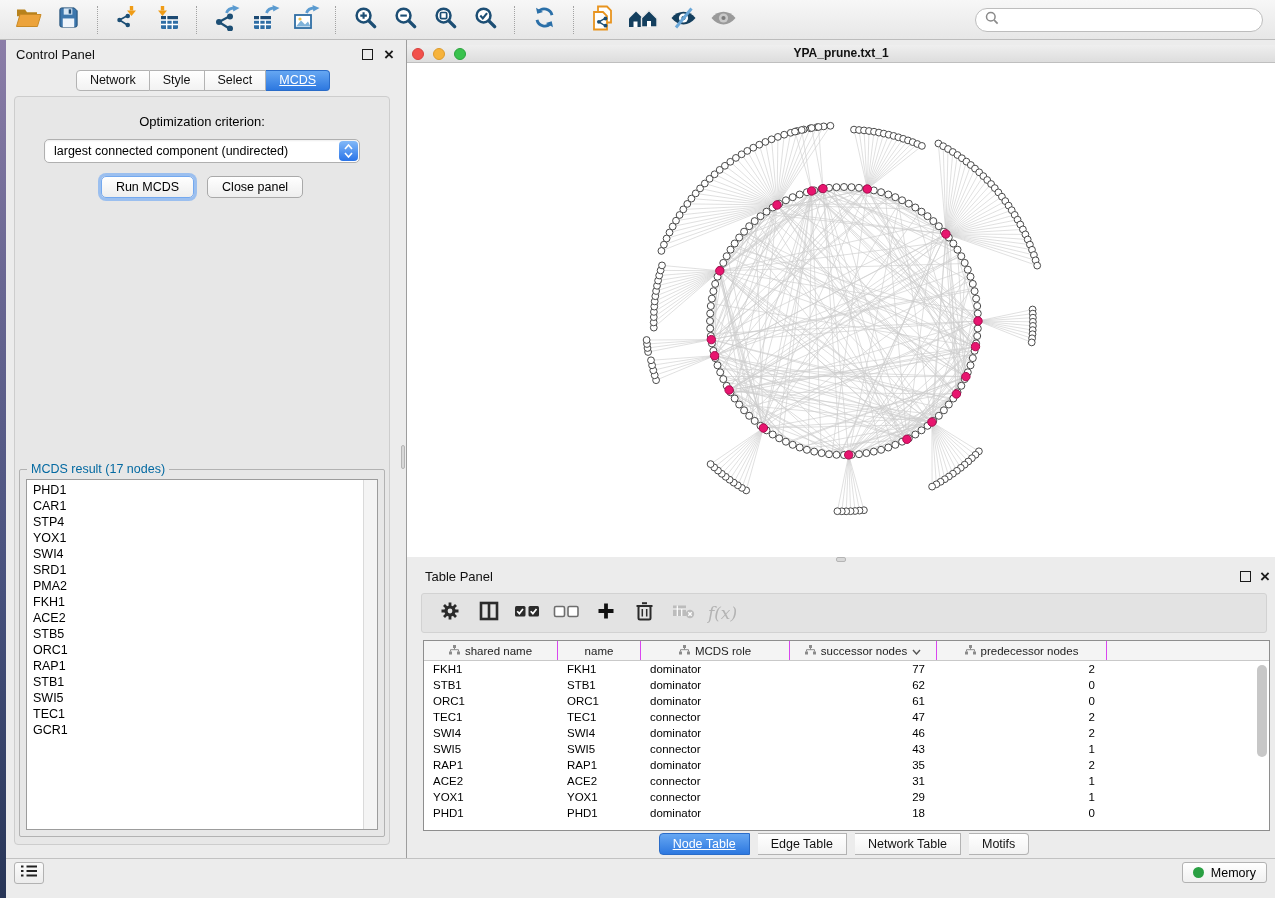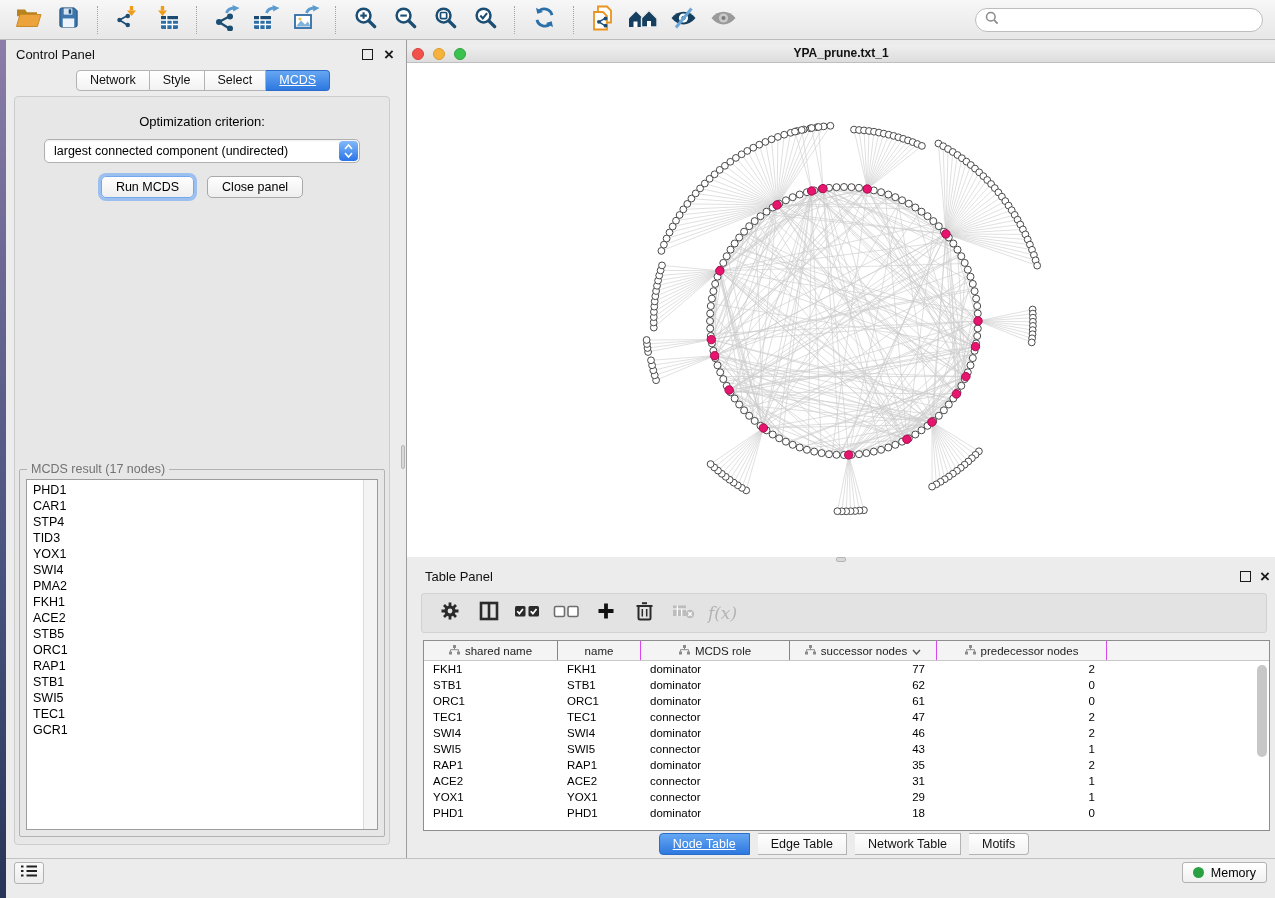--- a/index.html
+++ b/index.html
@@ -46,21 +46,21 @@
     position:relative;box-shadow:inset 0 1px 2px rgba(0,0,0,.07);box-sizing:border-box;}
   .mac-select .val{position:absolute;left:9px;top:4px;font-size:12.5px;color:#000;white-space:nowrap;}
   .mac-select .stepper{position:absolute;right:1px;top:1px;width:19px;height:20px;border-radius:4px;
     background:linear-gradient(#82b9f8,#2a74e8);display:flex;flex-direction:column;align-items:center;justify-content:center;gap:2px;}
   .btn-row{margin-top:13px;display:flex;justify-content:center;gap:13px;}
   .mac-btn{height:22px;padding:0 14px;background:linear-gradient(#ffffff,#eeeeee);border:1px solid #a9a9a9;
     border-radius:5px;font-size:12.5px;line-height:20px;color:#000;box-sizing:border-box;}
   .mac-btn.focus{box-shadow:0 0 0 3px rgba(105,165,245,.6);border-color:#74a9ef;}
 
   .groupbox{position:absolute;left:4px;top:372px;width:364px;height:366px;border:1px solid #b2b2b2;border-radius:2px;}
-  .gb-title{position:absolute;top:-8px;left:7px;background:#e7e7e7;padding:0 4px;font-size:12.5px;color:#737373;}
+  .gb-title{position:absolute;top:-8px;left:7px;background:#e7e7e7;padding:0 4px;font-size:12.5px;color:#0369a1;}
   .gb-list{position:absolute;left:6px;right:6px;top:9px;bottom:6px;background:#fff;border:1px solid #9c9c9c;overflow:hidden;}
   .gb-scroll{position:absolute;right:0;top:0;bottom:0;width:13px;background:#f4f4f4;border-left:1px solid #dadada;}
   .mcds-item{font-size:12.5px;line-height:16px;padding-left:6px;color:#000;}
   .gb-items{padding-top:2px;}
 
   
   .vsplit{position:absolute;left:394px;top:0;width:7px;height:818px;background:#ececec;border-right:1px solid #9d9d9d;box-sizing:border-box;}
   .vsplit .grip{position:absolute;left:0.5px;top:405px;width:4px;height:24px;background:#d8d8d8;border:1px solid #b5b5b5;border-radius:2px;box-sizing:border-box;}
   .hsplit{position:absolute;left:401px;top:517px;width:868px;height:6px;background:#ececec;}
   .hsplit .grip{position:absolute;left:50%;margin-left:-5px;top:0;width:10px;height:5px;background:#d8d8d8;border:1px solid #b5b5b5;border-radius:2px;box-sizing:border-box;}
@@ -333,23 +333,23 @@
           <button class="mac-btn focus">Run MCDS</button>
           <button class="mac-btn">Close panel</button>
         </div>
         <div class="groupbox">
           <span class="gb-title">MCDS result (17 nodes)</span>
           <div class="gb-list">
             <div class="gb-items" id="mcds-list">
                 <div class="mcds-item">PHD1</div>
                 <div class="mcds-item">CAR1</div>
                 <div class="mcds-item">STP4</div>
-                <div class="mcds-item">TID3</div>
                 <div class="mcds-item">YOX1</div>
                 <div class="mcds-item">SWI4</div>
+                <div class="mcds-item">SRD1</div>
                 <div class="mcds-item">PMA2</div>
                 <div class="mcds-item">FKH1</div>
                 <div class="mcds-item">ACE2</div>
                 <div class="mcds-item">STB5</div>
                 <div class="mcds-item">ORC1</div>
                 <div class="mcds-item">RAP1</div>
                 <div class="mcds-item">STB1</div>
                 <div class="mcds-item">SWI5</div>
                 <div class="mcds-item">TEC1</div>
                 <div class="mcds-item">GCR1</div>

